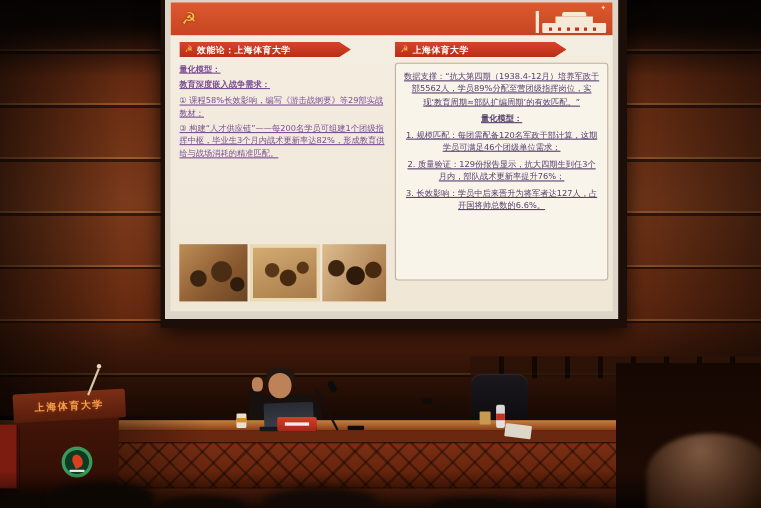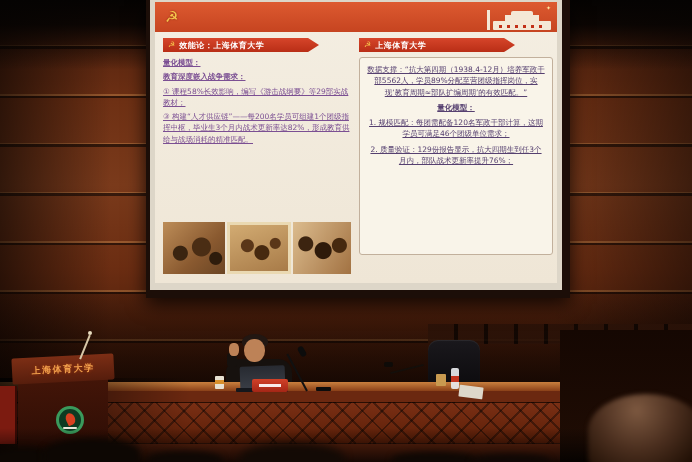--- a/index.html
+++ b/index.html
@@ -183,20 +183,21 @@
     <div class="col col-right">
       <div class="ribbon">
         <span class="ribbon-emblem">☭</span>
         <span class="ribbon-label">上海体育大学</span>
       </div>
       <div class="right-box">
         <p class="para">数据支撑：“抗大第四期（1938.4-12月）培养军政干部5562人，学员89%分配至营团级指挥岗位，实现‘教育周期≈部队扩编周期’的有效匹配。”</p>
         <p class="para b">量化模型：</p>
         <p class="para">1. 规模匹配：每团需配备120名军政干部计算，这期学员可满足46个团级单位需求；</p>
         <p class="para">2. 质量验证：129份报告显示，抗大四期生到任3个月内，部队战术更新率提升76%；</p>
+        <p class="para">3. 长效影响：学员中后来晋升为将军者达127人，占开国将帅总数的6.6%。</p>
       </div>
     </div>
   </div>
 
   <div class="abs chair"></div>
 
   <div class="abs speaker-body"></div>
   <div class="abs speaker-arm"></div>
   <div class="abs speaker-hand"></div>
   <div class="abs speaker-hair"></div>

